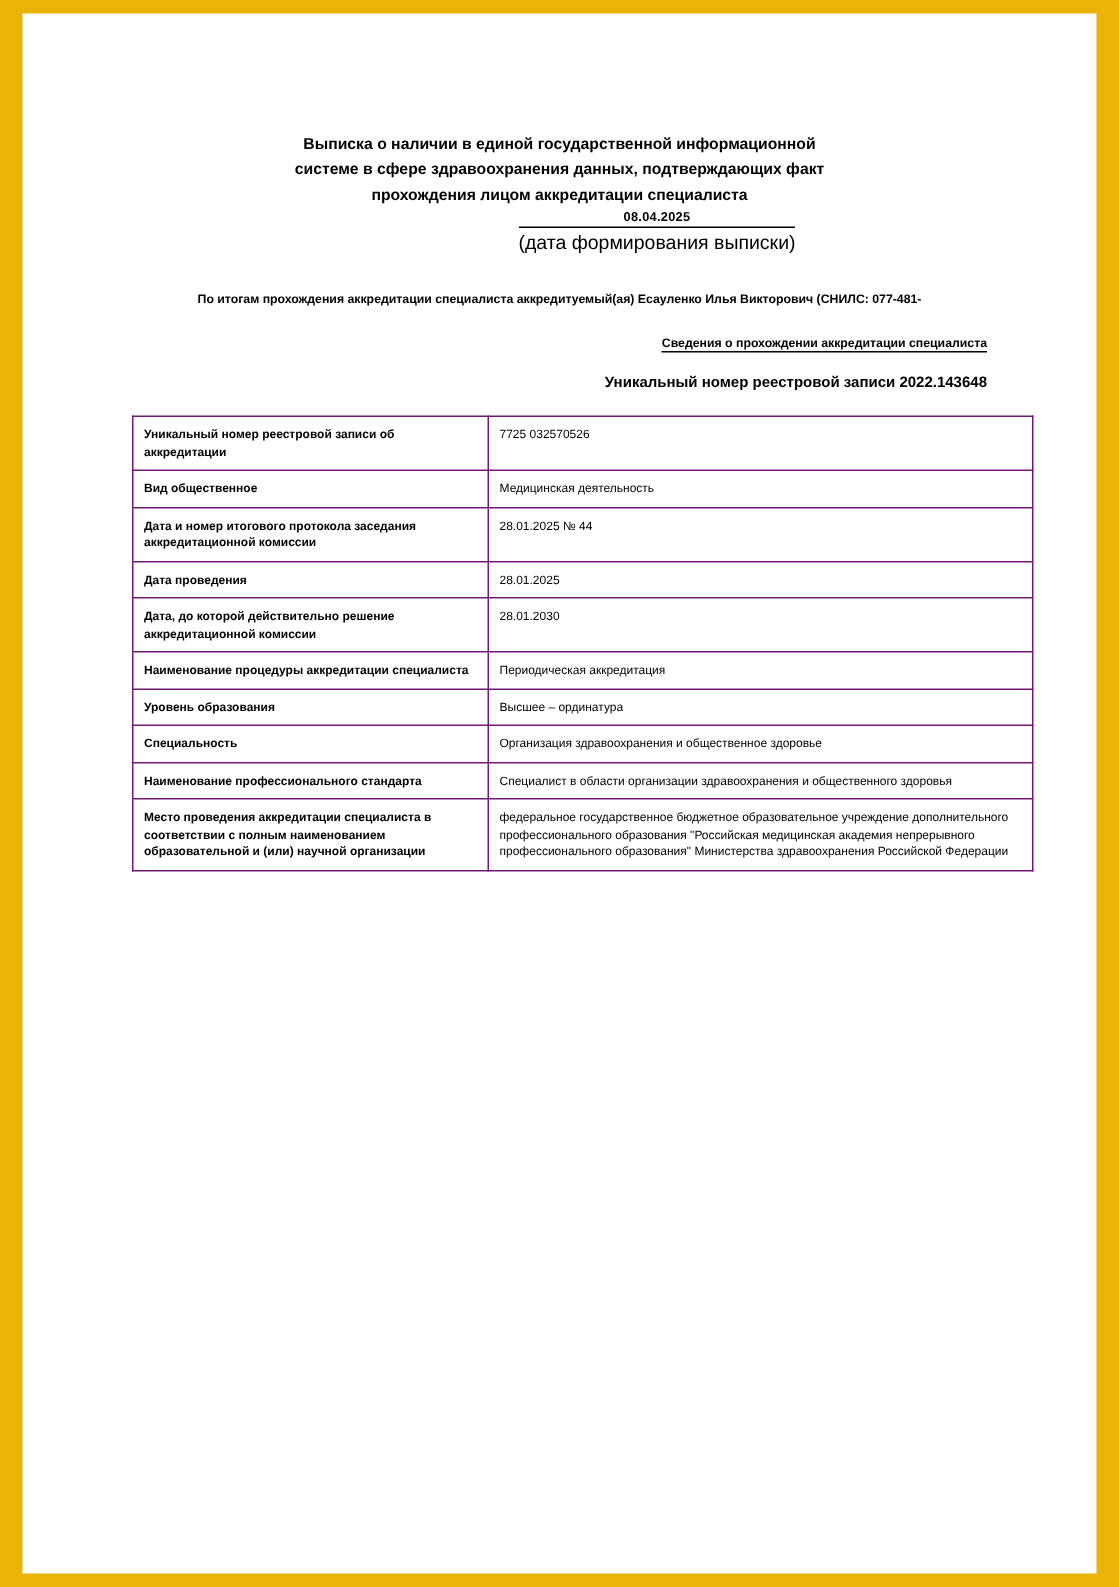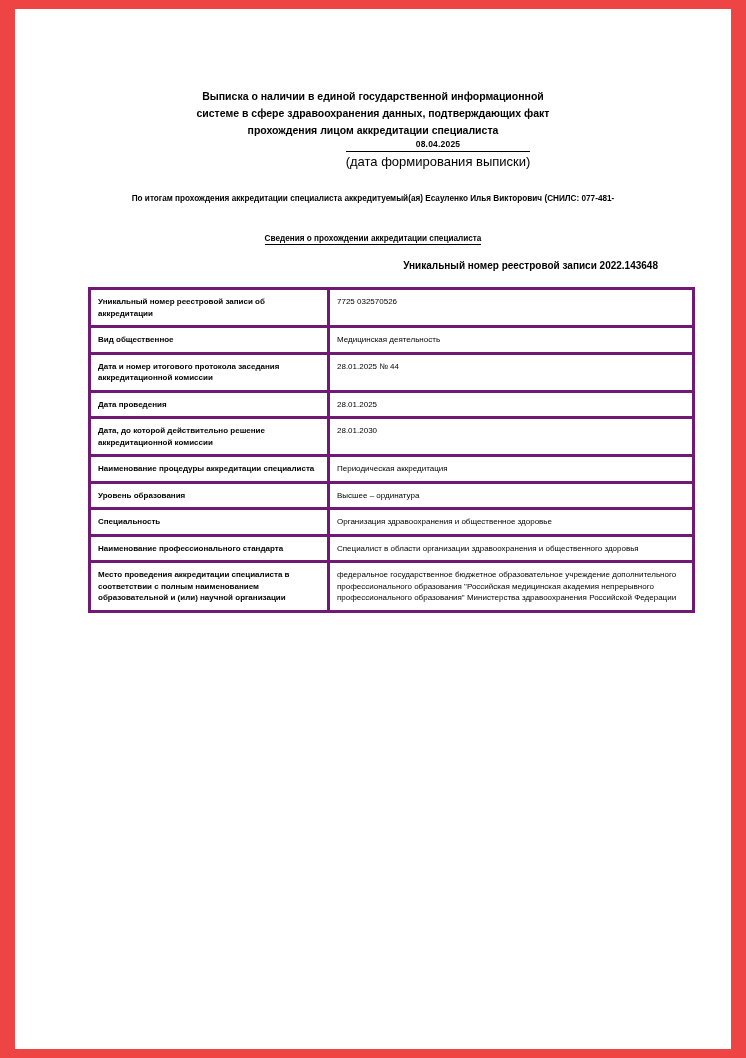--- a/index.html
+++ b/index.html
@@ -5,21 +5,21 @@
   html, body {
     margin: 0;
     padding: 0;
     background: #b8b8b8;
     font-family: "Liberation Sans", sans-serif;
   }
   .page {
     position: relative;
     width: 746px;
     height: 1058px;
-    background: #ef4444;
+    background: #eab308;
     margin: 0 auto;
     overflow: hidden;
     box-sizing: border-box;
   }
   .sheet {
     position: absolute;
     left: 16px;
     top: 10px;
     width: 714px;
     height: 1038px;
@@ -68,22 +68,22 @@
     margin-top: 22px;
     font-size: 8.2px;
     font-weight: bold;
     line-height: 13px;
     text-align: center;
     color: #000;
   }
   .statement .line1 { display: block; }
   .statement .line2 { display: block; }
   .section-underline {
-    margin-top: 29px;
-    text-align: center;
+    margin-top: 18px;
+    text-align: right;
     font-size: 8.2px;
     font-weight: bold;
     color: #000;
   }
   .section-underline span {
     border-bottom: 1px solid #000;
     padding-bottom: 1px;
   }
   .record-number {
     margin-top: 17px;
@@ -92,21 +92,21 @@
     font-weight: bold;
     color: #000;
   }
   table.info {
     margin-top: 16px;
     border-collapse: collapse;
     width: 570px;
     table-layout: fixed;
   }
   table.info td {
-    border: 3px solid #701a75;
+    border: 1px solid #701a75;
     font-size: 8px;
     line-height: 11.5px;
     padding: 6px 7px 6px 7px;
     vertical-align: top;
     color: #000;
   }
   td.label {
     width: 222px;
     font-weight: bold;
   }

